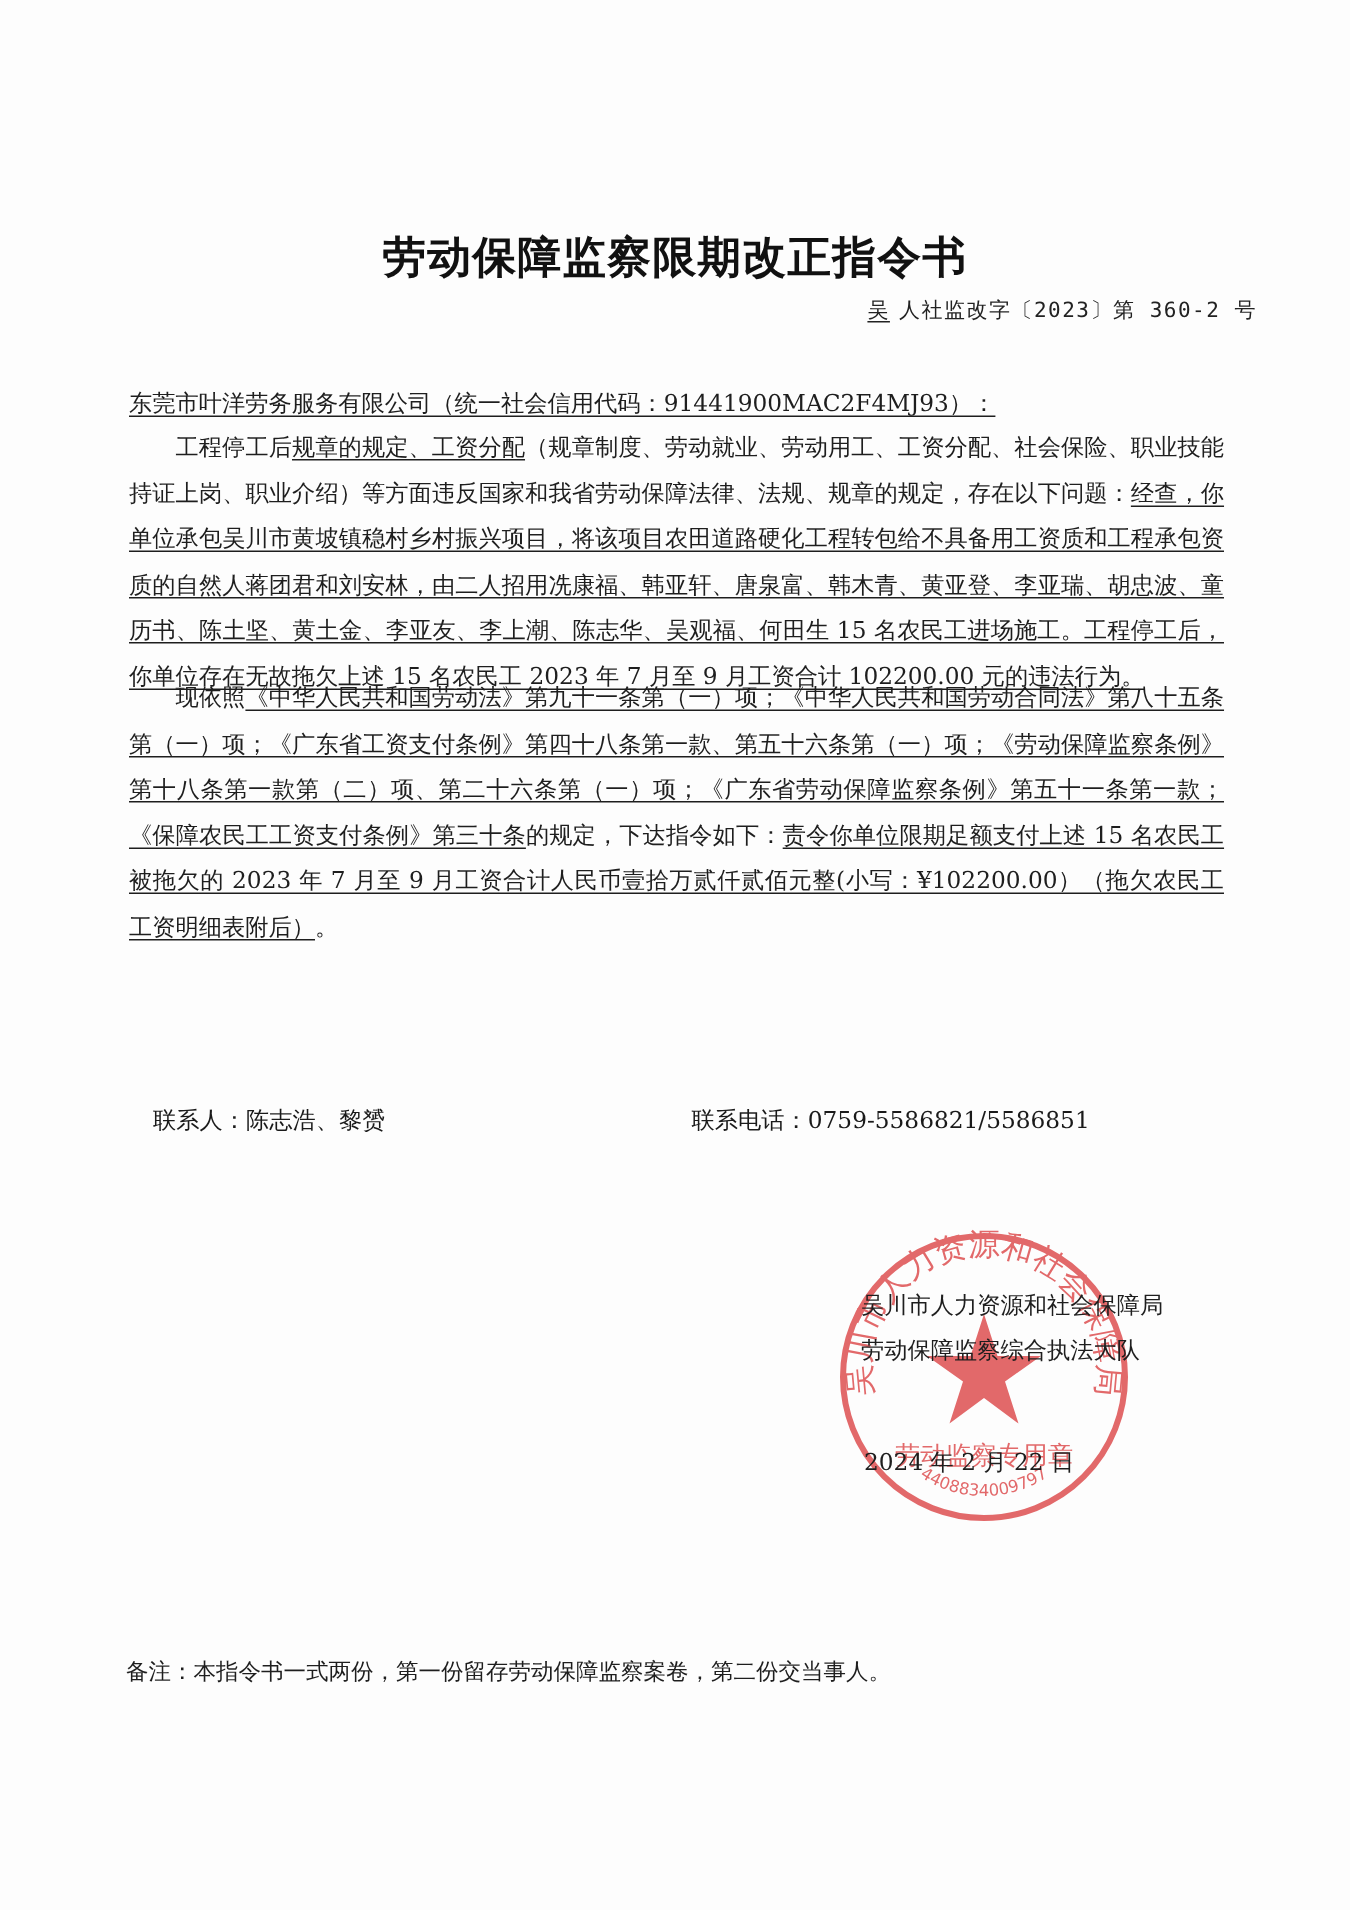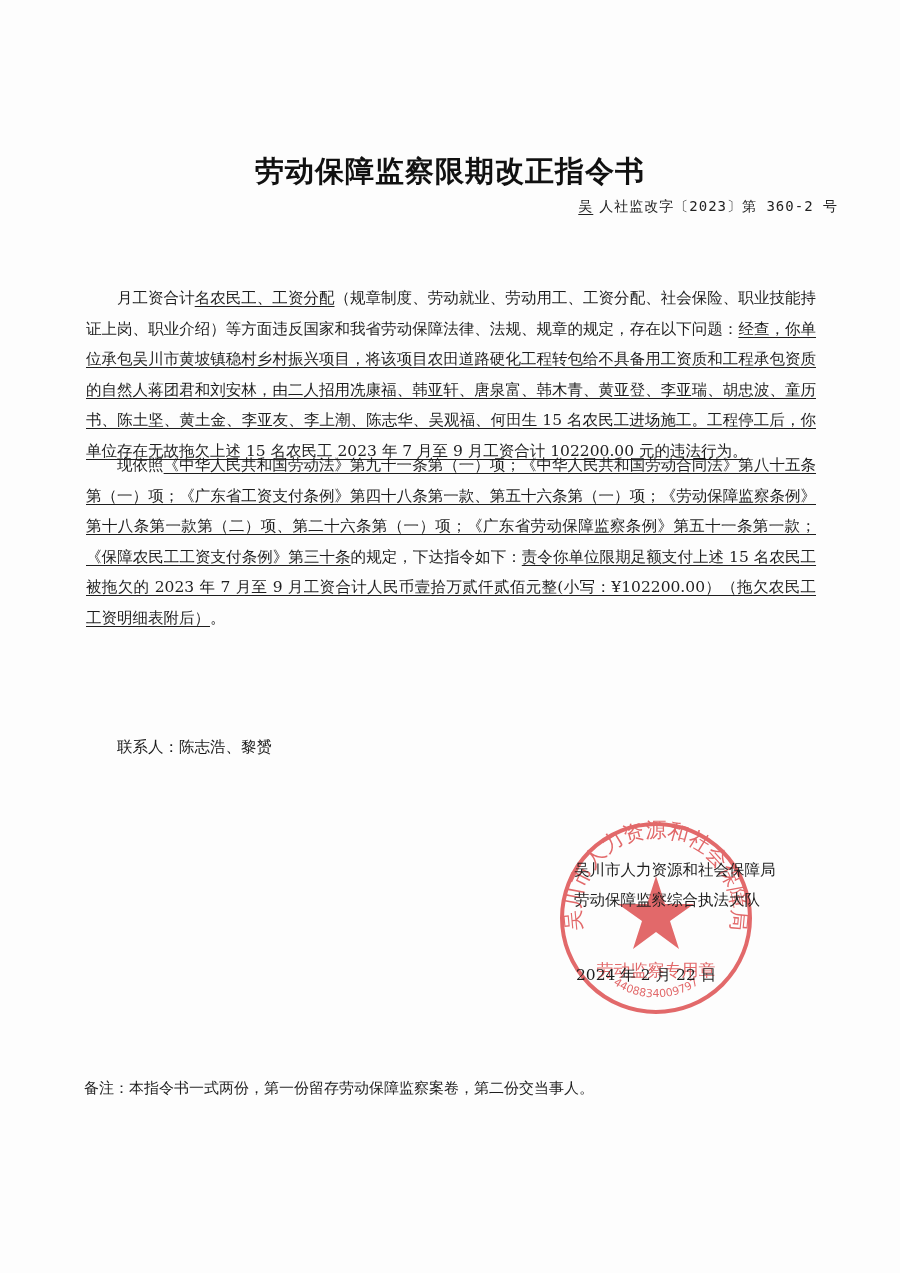--- a/index.html
+++ b/index.html
@@ -23,56 +23,60 @@
   }
   .u { text-decoration: underline; text-underline-offset: 3px; }
   .indent { text-indent: 31px; }
   p { margin: 0; }
   .addressee { top: 254px; }
   .p1 { top: 283px; }
   .p2 { top: 450px; }
   .p3 { top: 645px; }
   .p4 { top: 706px; }
   .contact { position: absolute; top: 737px; font-size: 15.5px; }
-  .contact-left { left: 117px; }
+  .contact-left { left: 102px; }
   .contact-right { left: 461px; }
   .issuer { position: absolute; left: 574px; font-size: 15.5px; color: #1e1e1e; }
   .issuer1 { top: 860px; }
   .issuer2 { top: 890px; }
   .issuer3 { top: 965px; left: 576px; }
   .stamp { position: absolute; left: 556px; top: 818px; width: 200px; height: 200px; opacity: 0.75; }
-  .note { position: absolute; left: 84px; top: 1079px; font-size: 15px; color: #1e1e1e; }
+  .note { position: absolute; left: 84px; top: 1105px; font-size: 15px; color: #1e1e1e; }
 </style>
 </head>
 <body>
 
 <div class="page">
 
   <div class="title">劳动保障监察限期改正指令书</div>
 
   <div class="docno">
     <span class="u">吴</span><span>人社监改字〔2023〕第 360-2 号</span>
   </div>
 
+  <div class="text addressee">
+    <span class="u">东莞市叶洋劳务服务有限公司（统一社会信用代码：91441900MAC2F4MJ93）：</span>
+  </div>
 
   <div class="text p1">
     <p class="indent">
-      <span>月工资合计</span><span class="u">名农民工、工资分配</span><span>（规章制度、劳动就业、劳动用工、工资分配、社会保险、职业技能持证上岗、职业介绍）等方面违反国家和我省劳动保障法律、法规、规章的规定，存在以下问题：</span><span class="u">经查，你单位承包吴川市黄坡镇稳村乡村振兴项目，将该项目农田道路硬化工程转包给不具备用工资质和工程承包资质的自然人蒋团君和刘安林，由二人招用冼康福、韩亚轩、唐泉富、韩木青、黄亚登、李亚瑞、胡忠波、童历书、陈土坚、黄土金、李亚友、李上潮、陈志华、吴观福、何田生 15 名农民工进场施工。工程停工后，你单位存在无故拖欠上述 15 名农民工 2023 年 7 月至 9 月工资合计 102200.00 元的违法行为。</span>
+      <span>工程停工后</span><span class="u">规章的规定、工资分配</span><span>（规章制度、劳动就业、劳动用工、工资分配、社会保险、职业技能持证上岗、职业介绍）等方面违反国家和我省劳动保障法律、法规、规章的规定，存在以下问题：</span><span class="u">经查，你单位承包吴川市黄坡镇稳村乡村振兴项目，将该项目农田道路硬化工程转包给不具备用工资质和工程承包资质的自然人蒋团君和刘安林，由二人招用冼康福、韩亚轩、唐泉富、韩木青、黄亚登、李亚瑞、胡忠波、童历书、陈土坚、黄土金、李亚友、李上潮、陈志华、吴观福、何田生 15 名农民工进场施工。工程停工后，你单位存在无故拖欠上述 15 名农民工 2023 年 7 月至 9 月工资合计 102200.00 元的违法行为。</span>
     </p>
   </div>
 
   <div class="text p2">
     <p class="indent">
       <span>现依照</span><span class="u">《中华人民共和国劳动法》第九十一条第（一）项；《中华人民共和国劳动合同法》第八十五条第（一）项；《广东省工资支付条例》第四十八条第一款、第五十六条第（一）项；《劳动保障监察条例》第十八条第一款第（二）项、第二十六条第（一）项；《广东省劳动保障监察条例》第五十一条第一款；《保障农民工工资支付条例》第三十条</span><span>的规定，下达指令如下：</span><span class="u">责令你单位限期足额支付上述 15 名农民工被拖欠的 2023 年 7 月至 9 月工资合计人民币壹拾万贰仟贰佰元整(小写：¥102200.00）（拖欠农民工工资明细表附后）</span><span>。</span>
     </p>
   </div>
 
 
 
   <div class="contact contact-left">联系人：陈志浩、黎赟</div>
+  <div class="contact contact-right">联系电话：0759-5586821/5586851</div>
 
   <svg class="stamp" viewBox="0 0 200 200">
     <defs>
       <path id="ringTop" d="M 26 112 A 76 76 0 1 1 174 112"></path>
       <path id="ringBottom" d="M 40 150 A 76 76 0 0 0 160 150"></path>
     </defs>
     <circle cx="100" cy="100" r="94" fill="none" stroke="#d9383a" stroke-width="4"></circle>
     <polygon points="100,58 109,86 138,86 114,103 123,131 100,114 77,131 86,103 62,86 91,86" fill="#d9383a"></polygon>
     <text font-size="21" fill="#d9383a" font-family="DejaVu Serif, serif">
       <textPath href="#ringTop" startOffset="50%" text-anchor="middle">吴川市人力资源和社会保障局</textPath>

